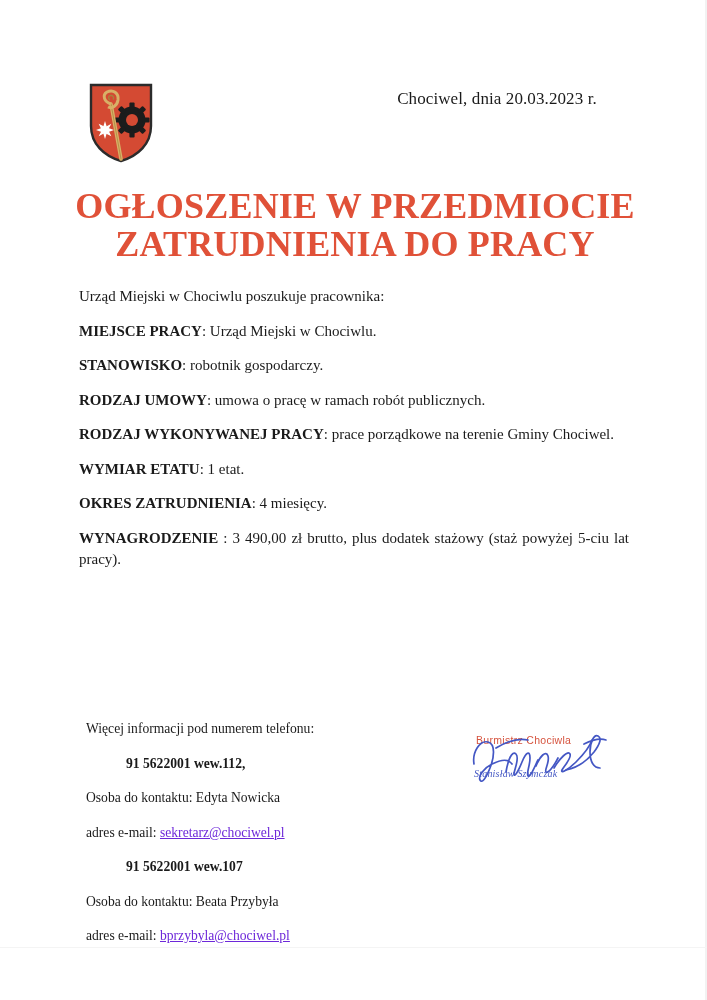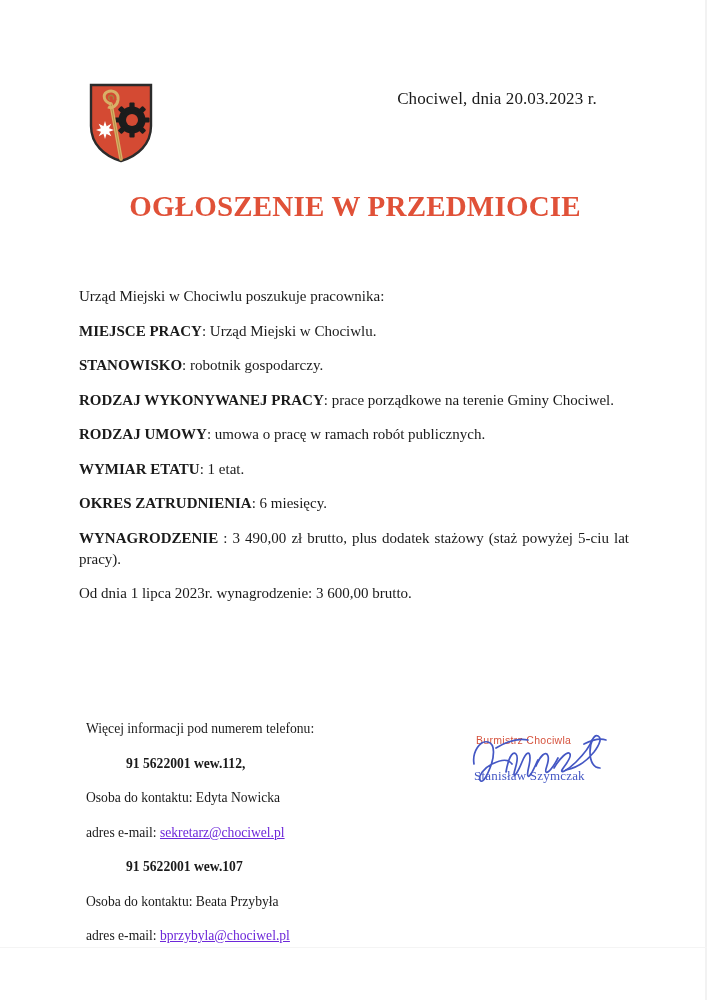--- a/index.html
+++ b/index.html
@@ -64,21 +64,21 @@
   }
 
   
   .title {
     position: absolute;
     left: 70px;
     top: 187px;
     width: 570px;
     text-align: center;
     font-weight: bold;
-    font-size: 29px;
+    font-size: 36px;
     line-height: 38px;
     color: #e05138;
     letter-spacing: 0.2px;
   }
   .title .tline { display: block; }
 
   
   .body-block {
     position: absolute;
     left: 79px;
@@ -132,21 +132,22 @@
     font-size: 10.5px;
     color: #d6543f;
     letter-spacing: 0.3px;
     white-space: nowrap;
   }
   .sig-name {
     position: absolute;
     left: 8px;
     top: 44px;
     font-family: "Liberation Serif", "DejaVu Serif", serif;
-    font-size: 13px;
+    font-style: italic;
+    font-size: 10px;
     color: #4457c4;
     letter-spacing: 0.2px;
     white-space: nowrap;
   }
   .sig-scribble {
     position: absolute;
     left: 0;
     top: 0;
     width: 150px;
     height: 72px;
@@ -198,55 +199,55 @@
           <path d="M0 -9 L2 -2.4 L9 0 L2 2.4 L0 9 L-2 2.4 L-9 0 L-2 -2.4 Z" transform="rotate(45)"></path>
         </g>
       </svg>
     </div>
 
     <div class="doc-date">Chociwel, dnia 20.03.2023 r.</div>
   </div>
 
   <div class="title">
     <span class="tline">OGŁOSZENIE W PRZEDMIOCIE</span>
+    <span class="tline">ZATRUDNIENIA DO PRACY</span>
   </div>
 
   <div class="body-block">
 
     <p class="para">Urząd Miejski w Chociwlu poszukuje pracownika:</p>
 
     <p class="para">
       <b>MIEJSCE PRACY</b><span>: Urząd Miejski w Chociwlu.</span>
     </p>
 
     <p class="para">
       <b>STANOWISKO</b><span>: robotnik gospodarczy.</span>
     </p>
 
     <p class="para">
+      <b>RODZAJ UMOWY</b><span>: umowa o pracę w ramach robót publicznych.</span>
+    </p>
+
+    <p class="para">
       <b>RODZAJ WYKONYWANEJ PRACY</b><span>: prace porządkowe na terenie Gminy Chociwel.</span>
     </p>
 
     <p class="para">
-      <b>RODZAJ UMOWY</b><span>: umowa o pracę w ramach robót publicznych.</span>
-    </p>
-
-    <p class="para">
       <b>WYMIAR ETATU</b><span>: 1 etat.</span>
     </p>
 
     <p class="para">
-      <b>OKRES ZATRUDNIENIA</b><span>: 6 miesięcy.</span>
+      <b>OKRES ZATRUDNIENIA</b><span>: 4 miesięcy.</span>
     </p>
 
     <p class="para">
       <b>WYNAGRODZENIE</b><span> : 3 490,00 zł brutto, plus dodatek stażowy (staż powyżej 5-ciu lat pracy).</span>
     </p>
 
-    <p class="para">Od dnia 1 lipca 2023r. wynagrodzenie: 3 600,00 brutto.</p>
 
   </div>
 
   <div class="footer">
 
     <p class="fline">Więcej informacji pod numerem telefonu:</p>
 
     <p class="fline b">91 5622001 wew.112,</p>
 
     <p class="fline">Osoba do kontaktu: Edyta Nowicka</p>

